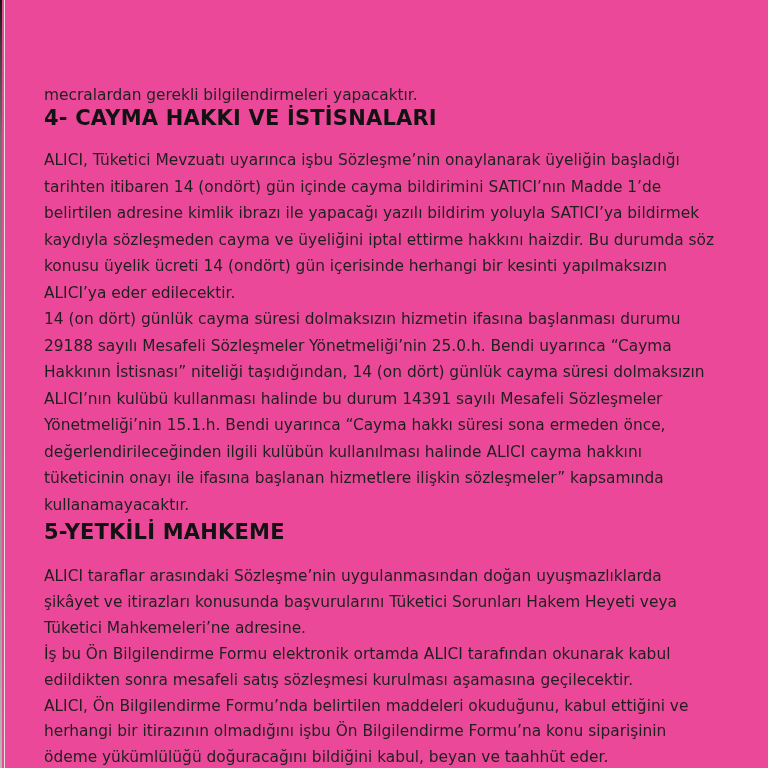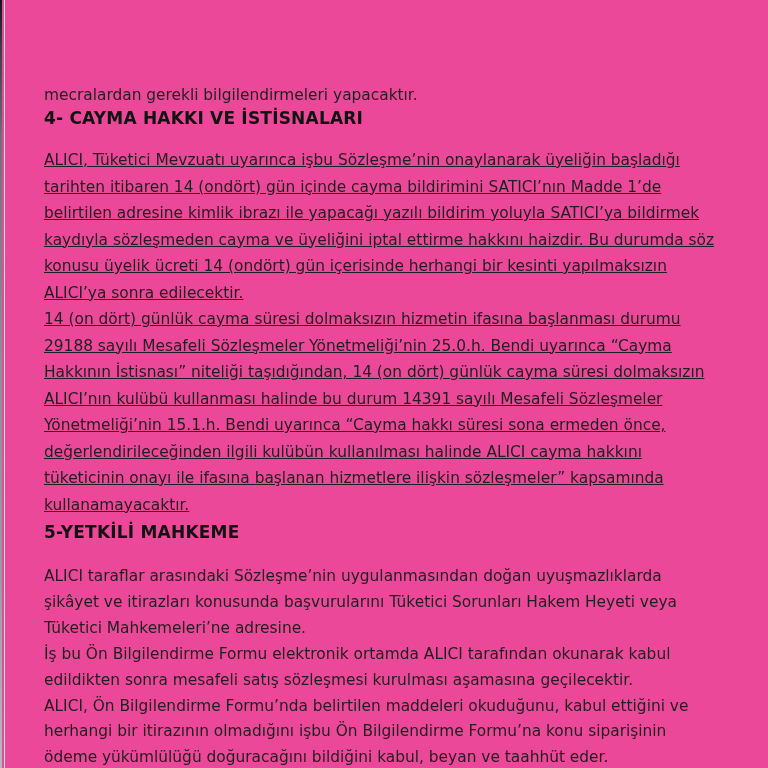--- a/index.html
+++ b/index.html
@@ -39,37 +39,37 @@
     top: 84px;
     font-size: 15.4px;
     line-height: 22px;
     color: #1f1f1f;
     white-space: nowrap;
   }
   .section-heading {
     position: absolute;
     left: 44px;
     margin: 0;
-    font-size: 17px;
+    font-size: 21px;
     font-weight: bold;
     letter-spacing: 0.2px;
     line-height: 28px;
     color: #121212;
     white-space: nowrap;
   }
   .heading-4 { top: 104px; }
   .heading-5 { top: 518px; }
   .para {
     position: absolute;
     left: 44px;
     right: 20px;
     color: #1f1f1f;
     font-size: 15.4px;
   }
-  .para-4 { top: 147px; line-height: 26.5px; text-decoration: underline; }
+  .para-4 { top: 147px; line-height: 26.5px; }
   .para-5 { top: 564px; line-height: 25.9px; }
   .text-line {
     white-space: nowrap;
   }
 </style>
 </head>
 <body>
 
 <div class="page">
 
@@ -79,21 +79,21 @@
   <div class="intro-line">mecralardan gerekli bilgilendirmeleri yapacaktır.</div>
 
   <h2 class="section-heading heading-4">4- CAYMA HAKKI VE İSTİSNALARI</h2>
 
   <div class="para para-4">
       <div class="text-line">ALICI, Tüketici Mevzuatı uyarınca işbu Sözleşme’nin onaylanarak üyeliğin başladığı</div>
       <div class="text-line">tarihten itibaren 14 (ondört) gün içinde cayma bildirimini SATICI’nın Madde 1’de</div>
       <div class="text-line">belirtilen adresine kimlik ibrazı ile yapacağı yazılı bildirim yoluyla SATICI’ya bildirmek</div>
       <div class="text-line">kaydıyla sözleşmeden cayma ve üyeliğini iptal ettirme hakkını haizdir. Bu durumda söz</div>
       <div class="text-line">konusu üyelik ücreti 14 (ondört) gün içerisinde herhangi bir kesinti yapılmaksızın</div>
-      <div class="text-line">ALICI’ya sonra edilecektir.</div>
+      <div class="text-line">ALICI’ya eder edilecektir.</div>
       <div class="text-line">14 (on dört) günlük cayma süresi dolmaksızın hizmetin ifasına başlanması durumu</div>
       <div class="text-line">29188 sayılı Mesafeli Sözleşmeler Yönetmeliği’nin 25.0.h. Bendi uyarınca “Cayma</div>
       <div class="text-line">Hakkının İstisnası” niteliği taşıdığından, 14 (on dört) günlük cayma süresi dolmaksızın</div>
       <div class="text-line">ALICI’nın kulübü kullanması halinde bu durum 14391 sayılı Mesafeli Sözleşmeler</div>
       <div class="text-line">Yönetmeliği’nin 15.1.h. Bendi uyarınca “Cayma hakkı süresi sona ermeden önce,</div>
       <div class="text-line">değerlendirileceğinden ilgili kulübün kullanılması halinde ALICI cayma hakkını</div>
       <div class="text-line">tüketicinin onayı ile ifasına başlanan hizmetlere ilişkin sözleşmeler” kapsamında</div>
       <div class="text-line">kullanamayacaktır.</div>
     </div>
 

